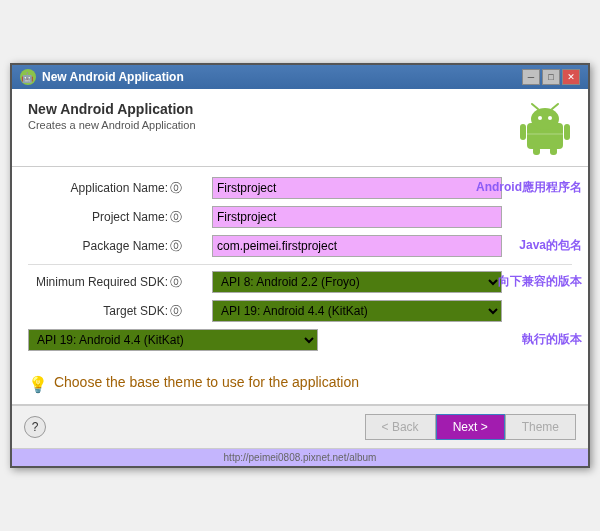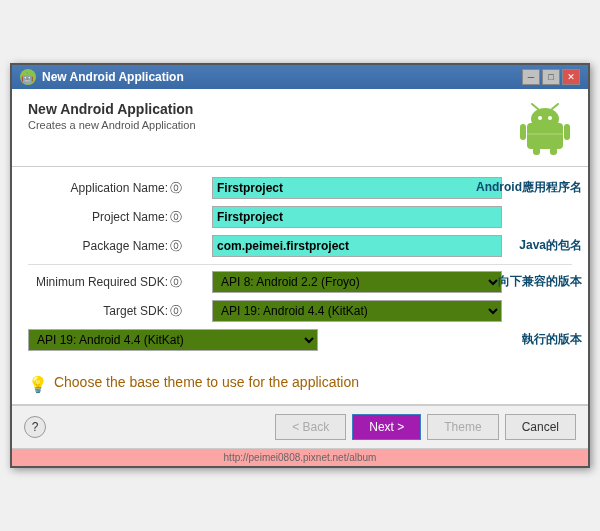--- a/index.html
+++ b/index.html
@@ -102,22 +102,21 @@
       color: #555;
       margin-left: 2px;
     }
     .form-input {
       flex: 1;
       max-width: 290px;
       height: 22px;
       border: 1px solid #aaa;
       padding: 2px 4px;
       font-size: 12px;
-      background: #5eead4;
-      font-weight: bold;
+      background: #f0abfc;
     }
     .form-select {
       flex: 1;
       max-width: 290px;
       height: 22px;
       border: 1px solid #aaa;
       padding: 1px 4px;
       font-size: 12px;
       background: #4d7c0f;
       appearance: auto;
@@ -173,49 +172,48 @@
       background: #e8e8e8;
       font-size: 12px;
       cursor: pointer;
       display: flex;
       align-items: center;
       justify-content: center;
       color: #333;
     }
     .bottom-right {
       display: flex;
-      gap: 6px;
     }
     .nav-btn {
       height: 26px;
       padding: 0 16px;
       border: 1px solid #aaa;
       background: #e8e8e8;
       font-size: 12px;
       cursor: pointer;
       color: #333;
     }
     .nav-btn.primary {
       background: #a21caf;
       color: white;
       border-color: #3a7fc1;
     }
     .nav-btn:disabled {
       color: #aaa;
       cursor: default;
     }
     .url-bar {
-      background: #fca5a5;
+      background: #c4b5fd;
       padding: 3px 0;
       font-size: 10px;
       color: #666;
       border-top: 1px solid #ccc;
       text-align: center;
     }
-    .annotation-red { color: #0c4a6e; }
+    .annotation-red { color: #8b5cf6; }
   </style>
 </head>
 <body>
 
 <div class="window">
 
   <div class="title-bar">
     <div class="title-bar-left">
       <div class="title-bar-icon">🤖</div>
       <span>New Android Application</span>
@@ -323,18 +321,17 @@
   </div>
 
   <div class="bottom-bar">
     <div class="bottom-left">
       <button class="help-btn">?</button>
     </div>
     <div class="bottom-right">
       <button class="nav-btn" disabled="">&lt; Back</button>
       <button class="nav-btn primary">Next &gt;</button>
       <button class="nav-btn" disabled="">Theme</button>
-      <button class="nav-btn">Cancel</button>
     </div>
   </div>
 
   <div class="url-bar">http://peimei0808.pixnet.net/album</div>
 </div>
 
 </body></html>

